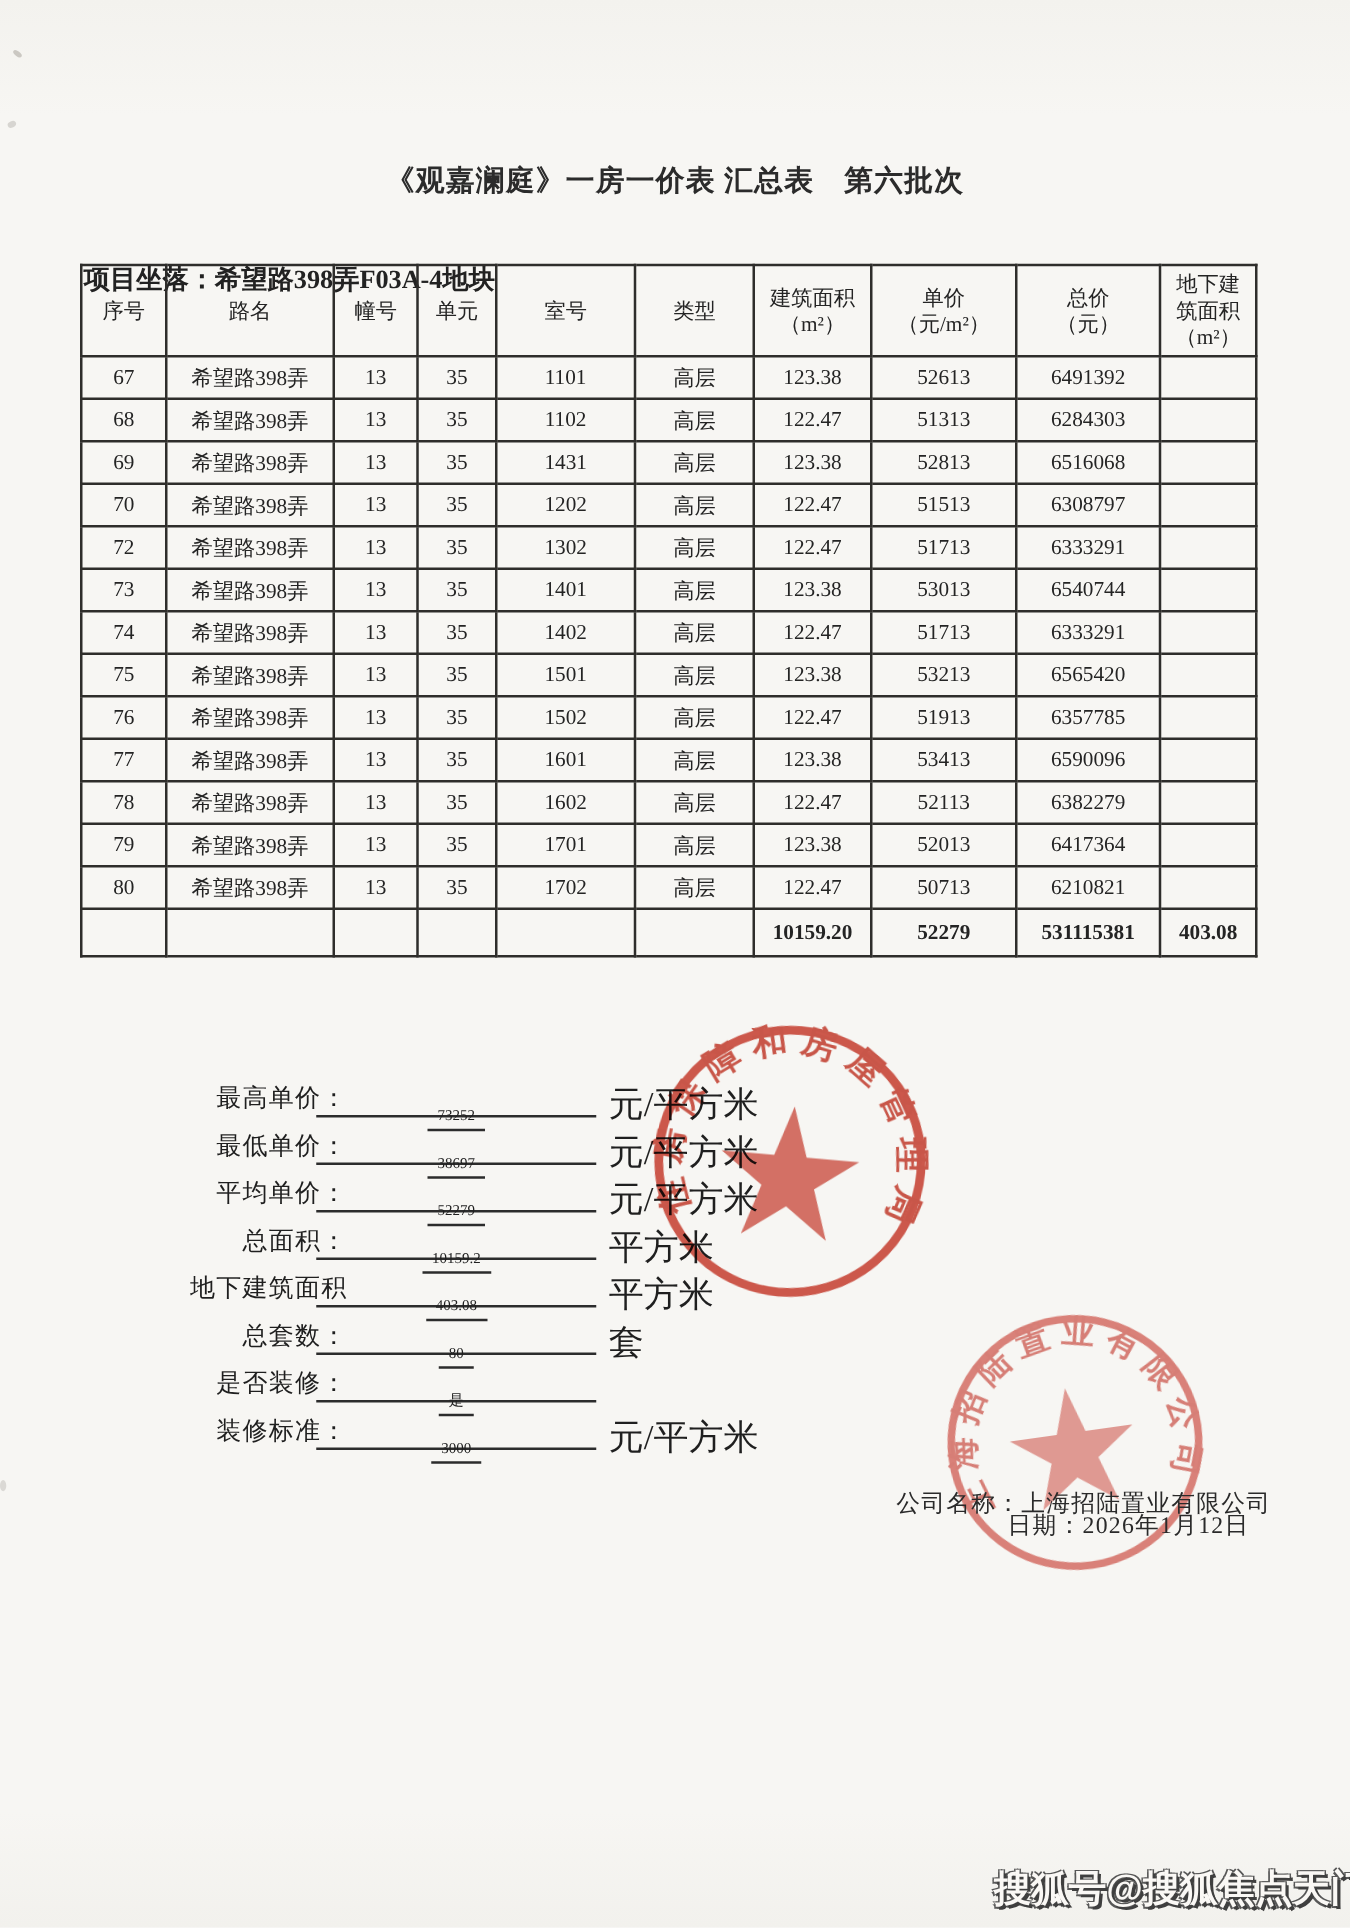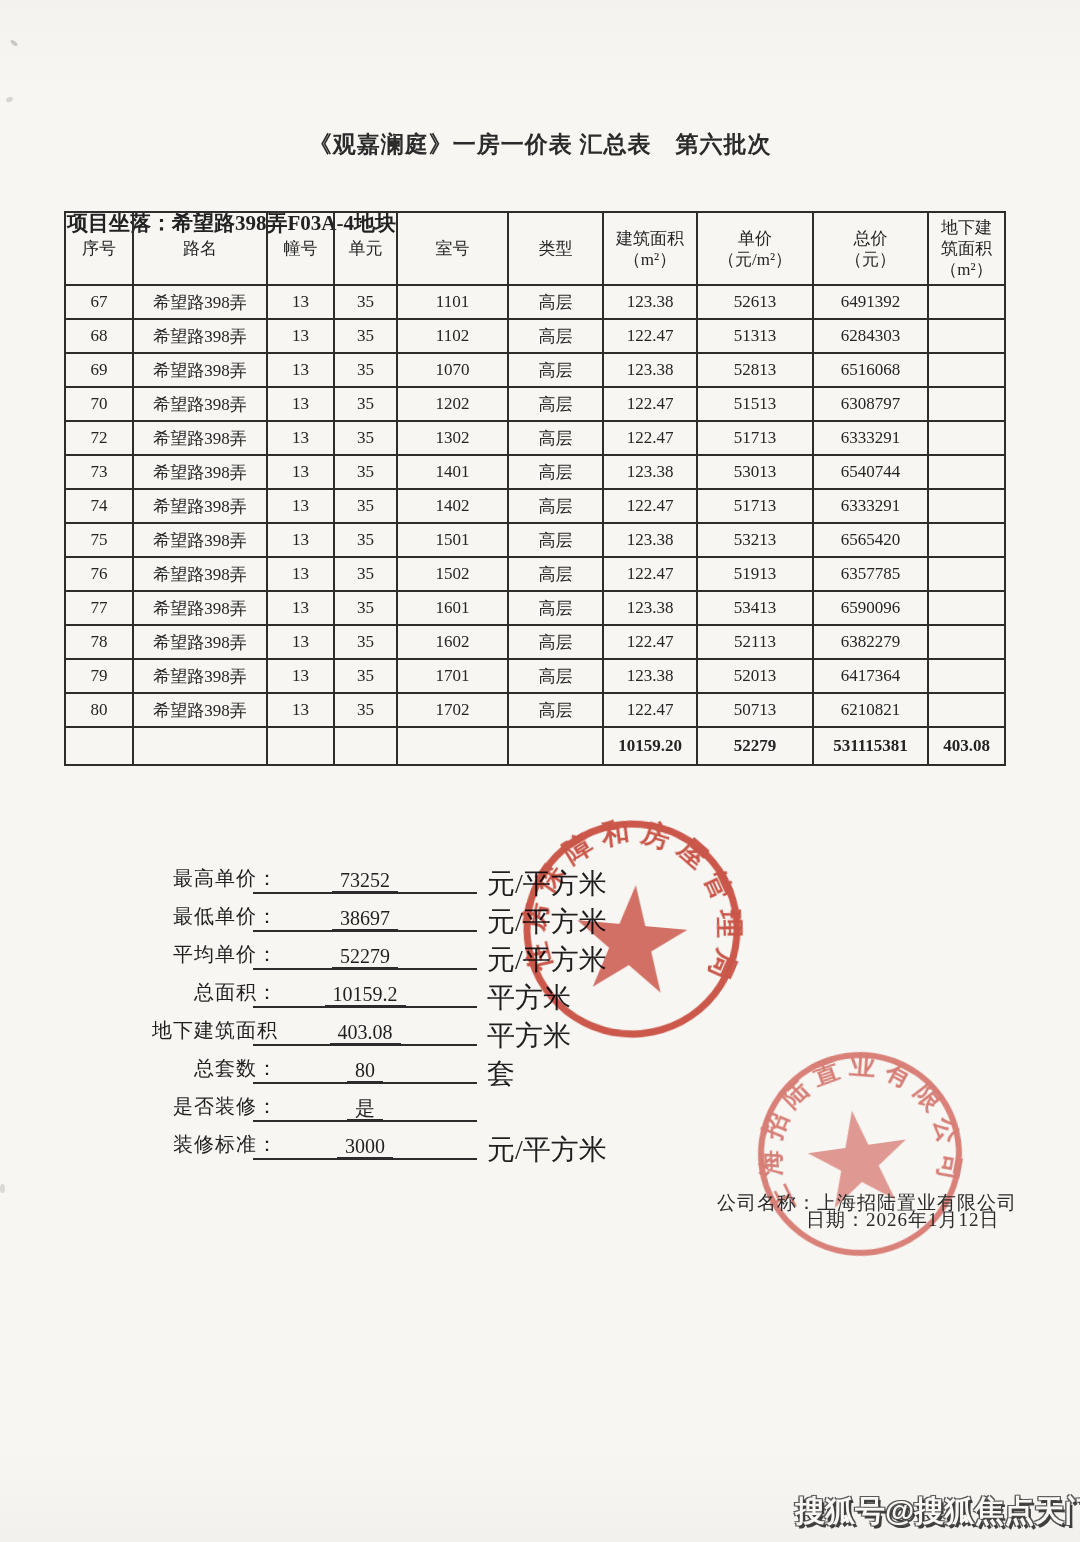--- a/index.html
+++ b/index.html
@@ -44,22 +44,22 @@
   .stat-row { position:relative; height:38px; }
   .stat-label {
     position:absolute; left:62px; top:4px; width:216px; text-align:right;
     font-size:20px; color:#1f1f1f; letter-spacing:1px; white-space:nowrap;
   }
   .stat-field {
     position:absolute; left:253px; top:0; width:224px; height:31px;
     border-bottom:2px solid #2c2c2c; text-align:center;
   }
   .stat-value {
-    display:inline-block; margin-top:8px; padding:0 8px;
-    font-size:20px; color:#1f1f1f; border-bottom:2px solid #2c2c2c; line-height:22px;
+    display:inline-block; margin-top:20px; padding:0 8px;
+    font-size:12px; color:#1f1f1f; border-bottom:2px solid #2c2c2c; line-height:22px;
   }
   .stat-unit {
     position:absolute; left:487px; top:4px; font-size:28px; color:#1f1f1f; white-space:nowrap;
   }
 
   .footer-company { position:absolute; left:717px; top:1173px; font-size:19px; color:#2a2a2a; letter-spacing:1px;margin-top:17px; }
   .footer-date    { position:absolute; left:778px; top:1207px; font-size:19px; color:#2a2a2a; letter-spacing:1px;margin-left:28px; }
 
   svg.stamp { position:absolute; mix-blend-mode:multiply; filter:blur(0.4px); }
   svg.stamp-gov  { left:514px; top:811px;  width:236px; height:236px; opacity:.88; transform:rotate(5deg); }
@@ -142,21 +142,21 @@
           <td>122.47</td>
           <td>51313</td>
           <td>6284303</td>
           <td></td>
         </tr>
         <tr>
           <td>69</td>
           <td>希望路398弄</td>
           <td>13</td>
           <td>35</td>
-          <td>1070</td>
+          <td>1431</td>
           <td>高层</td>
           <td>123.38</td>
           <td>52813</td>
           <td>6516068</td>
           <td></td>
         </tr>
         <tr>
           <td>70</td>
           <td>希望路398弄</td>
           <td>13</td>

